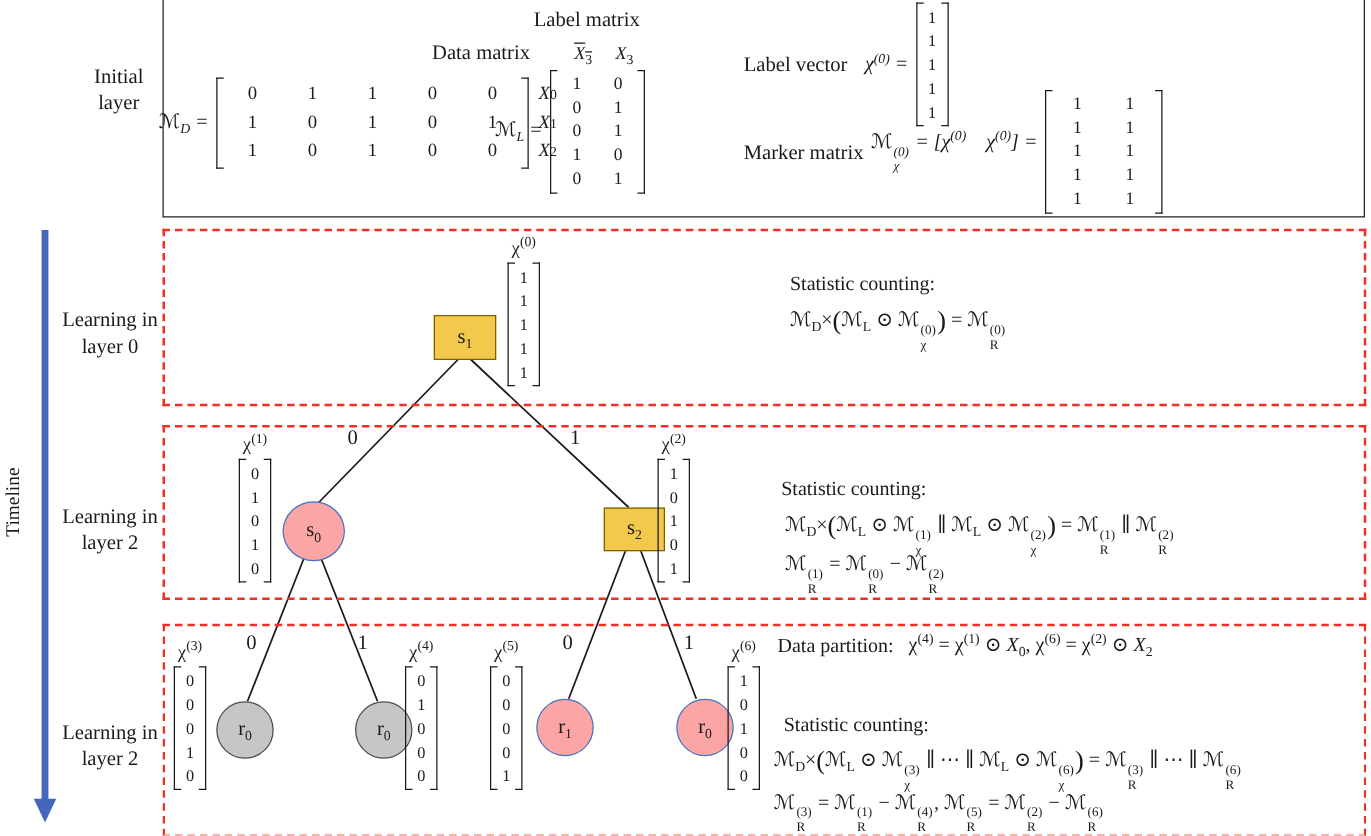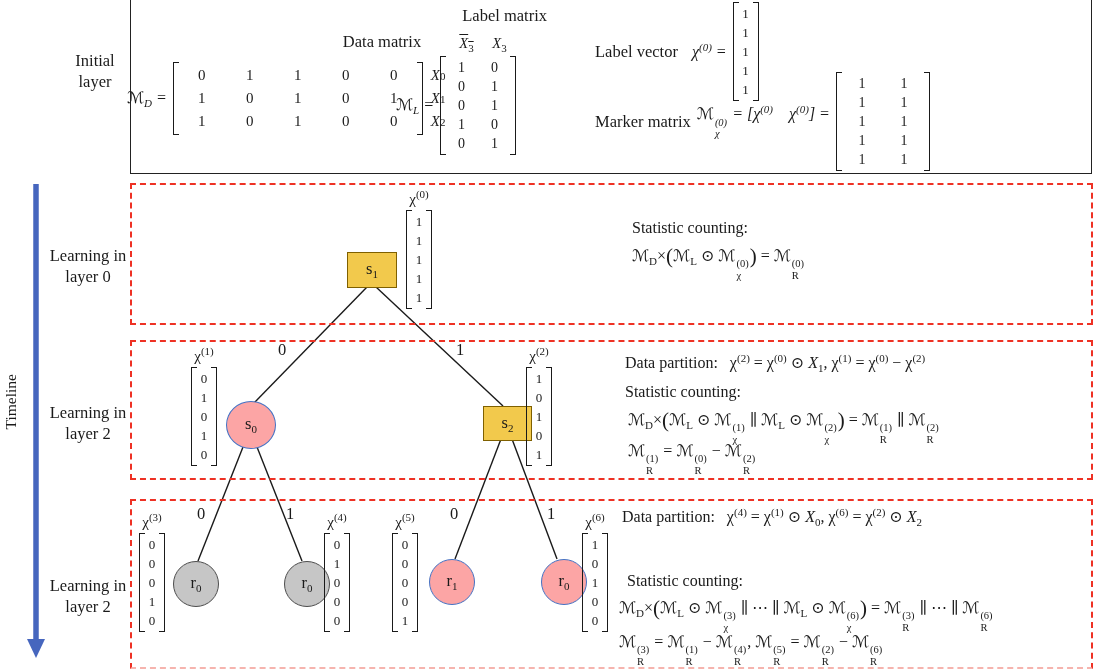--- a/index.html
+++ b/index.html
@@ -67,21 +67,21 @@
   <div class="dash" style="left:130px;top:183px;width:959px;height:138px"></div>
   <div class="dash" style="left:130px;top:340px;width:959px;height:136px"></div>
   <div class="dash dashfade" style="left:130px;top:499px;width:959px;height:166px"></div>
 
   <div class="rlabel" style="left:58px;top:50px;width:74px">Initial layer</div>
   <div class="rlabel" style="left:38px;top:245px;width:100px">Learning in layer 0</div>
   <div class="rlabel" style="left:38px;top:402px;width:100px">Learning in layer 2</div>
   <div class="rlabel" style="left:38px;top:575px;width:100px">Learning in layer 2</div>
   <div class="vtext" style="left:2px;top:374px">Timeline</div>
 
-  <div class="h" style="position:absolute;left:312px;top:32px;width:140px;text-align:center">Data matrix</div>
+  <div class="h" style="position:absolute;left:284px;top:32px;width:140px;text-align:right">Data matrix</div>
   <div class="grp" style="left:127px;top:62px">
     <span class="lhs">ℳ<sub>D</sub> =</span>
     <div class="mat rows23 cw48">
         <div class="mrow">
           <span class="mcell">0</span>
           <span class="mcell">1</span>
           <span class="mcell">1</span>
           <span class="mcell">0</span>
           <span class="mcell">0</span>
         </div>
@@ -109,21 +109,21 @@
           <i>X</i>
           <sub>1</sub>
         </div>
         <div class="litem">
           <i>X</i>
           <sub>2</sub>
         </div>
       </div>
   </div>
 
-  <div class="h" style="position:absolute;left:427px;top:6px;width:120px;text-align:right">Label matrix</div>
+  <div class="h" style="position:absolute;left:427px;top:6px;width:120px;text-align:left">Label matrix</div>
   <div class="colheads" style="left:450px;top:35px">
     <span><span class="ov"><i>X</i><sub>3</sub></span></span>
     <span><i>X</i><sub>3</sub></span>
   </div>
   <div class="grp" style="left:396px;top:56px">
     <span class="lhs">ℳ<sub>L</sub> =</span>
     <div class="mat rows19 cw33">
         <div class="mrow">
           <span class="mcell">1</span>
           <span class="mcell">0</span>
@@ -371,24 +371,20 @@
 
   <div class="ftext" style="left:632px;top:219px">Statistic counting:</div>
   <div class="ftext" style="left:632px;top:244px">ℳ<sub>D</sub>×<span class="bp">(</span>ℳ<sub>L</sub> ⊙ ℳ<span class="ss">
         <span class="t">(0)</span>
         <span class="b">χ</span>
       </span><span class="bp">)</span> = ℳ<span class="ss">
         <span class="t">(0)</span>
         <span class="b">R</span>
       </span></div>
 
-  <div class="ftext" style="left:625px;top:352px">
-    <span>Data partition:</span>&nbsp;&nbsp;
-    <span>χ<sup>(2)</sup> = χ<sup>(0)</sup> ⊙ <i>X</i><sub>1</sub>, χ<sup>(1)</sup> = χ<sup>(0)</sup> − χ<sup>(2)</sup></span>
-  </div>
   <div class="ftext" style="left:625px;top:383px">Statistic counting:</div>
   <div class="ftext" style="left:628px;top:408px">ℳ<sub>D</sub>×<span class="bp">(</span>ℳ<sub>L</sub> ⊙ ℳ<span class="ss">
         <span class="t">(1)</span>
         <span class="b">χ</span>
       </span> ∥ ℳ<sub>L</sub> ⊙ ℳ<span class="ss">
         <span class="t">(2)</span>
         <span class="b">χ</span>
       </span><span class="bp">)</span> = ℳ<span class="ss">
         <span class="t">(1)</span>
         <span class="b">R</span>

